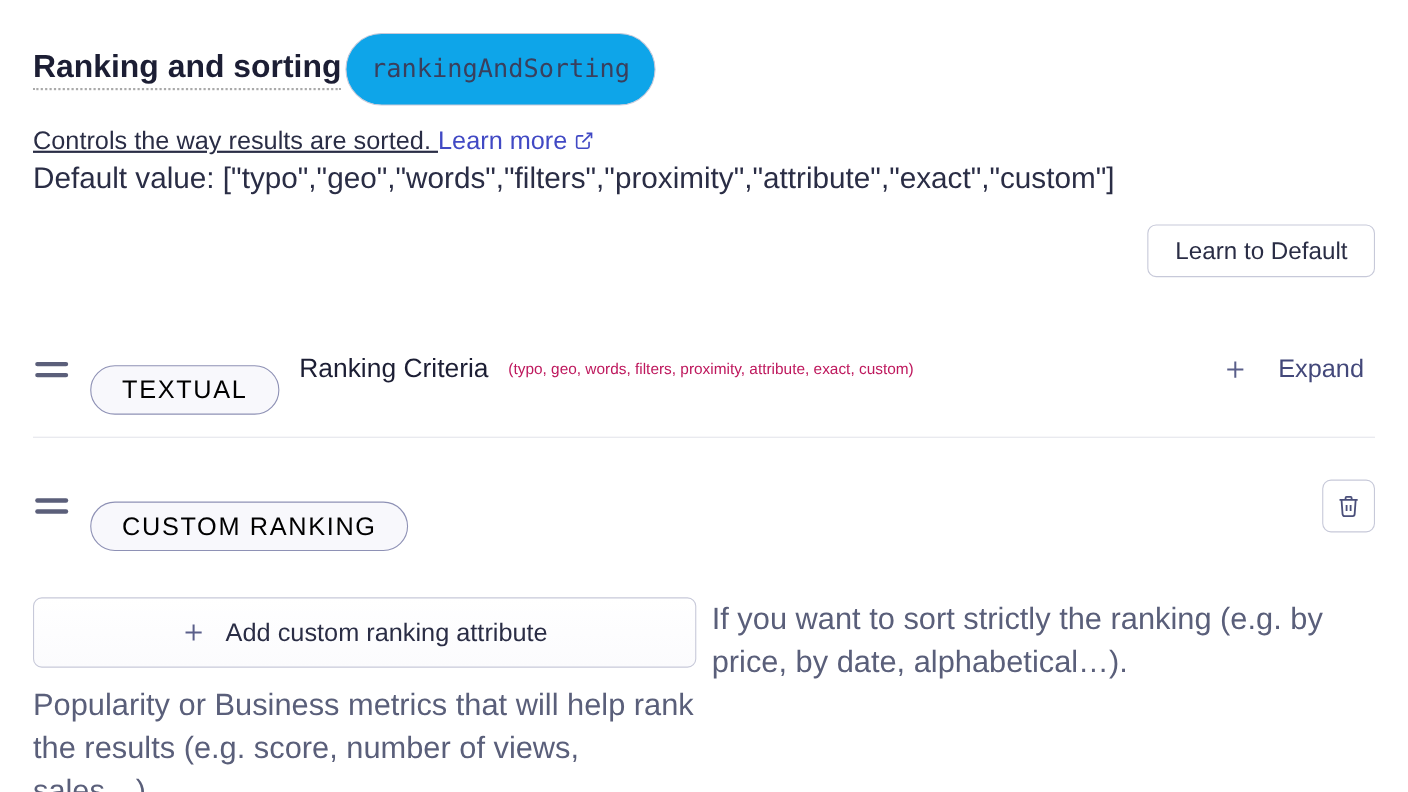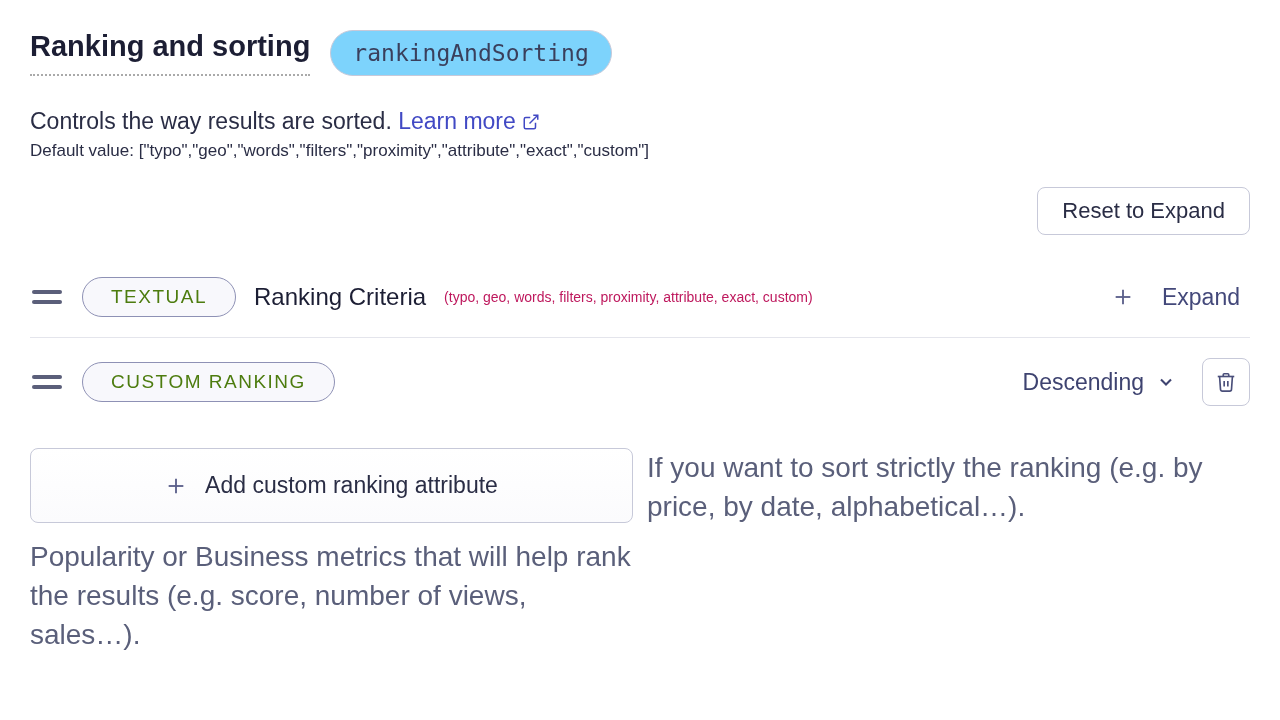--- a/index.html
+++ b/index.html
@@ -7,57 +7,59 @@
     font-family: -apple-system, BlinkMacSystemFont, "Segoe UI", Helvetica, Arial, sans-serif;
     background: #fff;
     color: #23263b;
     width: 1280px;
     height: 720px;
     padding: 30px 30px 0 30px;
     font-size: 21px;
   }
   .header-row {
     display: flex;
-    gap: 20px;
-    margin-bottom: 32px;
+    align-items: center;
+    gap: 4px;
+    margin-bottom: 18px;
   }
   .section-title {
     font-size: 29px;
     font-weight: 600;
     color: #1c1e34;
     border-bottom: 2px dotted #aaa;
     padding-bottom: 2px;
   }
   .api-tag {
     border: 1px solid #c7c9d9;
     border-radius: 999px;
-    padding: 9px 22px;
+    padding: 19px 22px;
     font-family: "SFMono-Regular", Menlo, Consolas, monospace;
     font-size: 23px;
     color: #3a3f5c;
-    background: #7dd3fc;
+    background: #0ea5e9;
   }
   .desc-line {
     font-size: 23px;
     color: #2a2d45;
     margin-bottom: 6px;
+    text-decoration: underline;
   }
   .learn-more {
     color: #4149c4;
     display: inline-flex;
     align-items: center;
     gap: 6px;
     justify-content: space-between;
   }
   .ext-icon {
     width: 18px; height: 18px;
     stroke: #4149c4; fill: none; stroke-width: 2;
   }
   .default-line {
-    font-size: 17px;
+    font-size: 27px;
     color: #2a2d45;
     margin-bottom: 26px;
   }
   .reset-row {
     display: flex;
     justify-content: flex-end;
     margin-bottom: 22px;
   }
   .reset-btn {
     border: 1px solid #c7c9d9;
@@ -89,25 +91,26 @@
     display: block;
     width: 30px;
     height: 4px;
     background: #5b5f7a;
     border-radius: 2px;
   }
   .pill {
     border: 1.5px solid #8e91b5;
     border-radius: 999px;
     padding: 8px 28px;
-    font-size: 19px;
+    font-size: 23px;
     letter-spacing: 1.5px;
-    color: #4d7c0f;
+    color: #000000;
     background: #f8f8fc;
     white-space: nowrap;
+    margin-top: 38px;
   }
   .rule-name {
     font-size: 24px;
     color: #1c1e34;
     white-space: nowrap;
   }
   .rule-detail {
     font-size: 14px;
     color: #be185d;
     flex: 1;
@@ -160,21 +163,21 @@
   .add-col {
     flex: 1;
     display: flex;
     flex-direction: column;
     gap: 14px;
   }
   .add-btn {
     border: 1px solid #c7c9d9;
     border-radius: 8px;
     background: linear-gradient(#ffffff, #fbfbfd);
-    height: 75px;
+    height: 64px;
     display: flex;
     align-items: center;
     justify-content: center;
     gap: 18px;
     font-size: 23px;
     color: #2a2d45;
     cursor: pointer;
   }
   .help-text {
     font-size: 28px;
@@ -198,21 +201,21 @@
       <path d="M18 13v6a2 2 0 0 1-2 2H5a2 2 0 0 1-2-2V8a2 2 0 0 1 2-2h6"></path>
       <polyline points="15 3 21 3 21 9"></polyline>
       <line x1="10" y1="14" x2="21" y2="3"></line>
     </svg>
   </a>
 </div>
 
 <div class="default-line">Default value: ["typo","geo","words","filters","proximity","attribute","exact","custom"]</div>
 
 <div class="reset-row">
-  <button class="reset-btn">Reset to Expand</button>
+  <button class="reset-btn">Learn to Default</button>
 </div>
 
 <div class="rule-row bordered">
   <div class="drag-handle">
     <span></span>
       <span></span>
   </div>
   <span class="pill">TEXTUAL</span>
   <span class="rule-name">Ranking Criteria</span>
   <span class="rule-detail">(typo, geo, words, filters, proximity, attribute, exact, custom)</span>
@@ -225,26 +228,20 @@
   </div>
 </div>
 
 <div class="rule-row">
   <div class="drag-handle">
     <span></span>
       <span></span>
   </div>
   <span class="pill">CUSTOM RANKING</span>
   <div class="spacer"></div>
-  <div class="order-select">
-    <span>Descending</span>
-    <svg class="chevron-svg" viewBox="0 0 24 24">
-      <polyline points="6 9 12 15 18 9"></polyline>
-    </svg>
-  </div>
   <div class="trash-btn">
     <svg class="trash-svg" viewBox="0 0 24 24">
       <polyline points="3 6 5 6 21 6"></polyline>
       <path d="M19 6l-1 14a2 2 0 0 1-2 2H8a2 2 0 0 1-2-2L5 6"></path>
       <path d="M10 11v6"></path>
         <path d="M14 11v6"></path>
       <path d="M9 6V4a1 1 0 0 1 1-1h4a1 1 0 0 1 1 1v2"></path>
     </svg>
   </div>
 </div>

